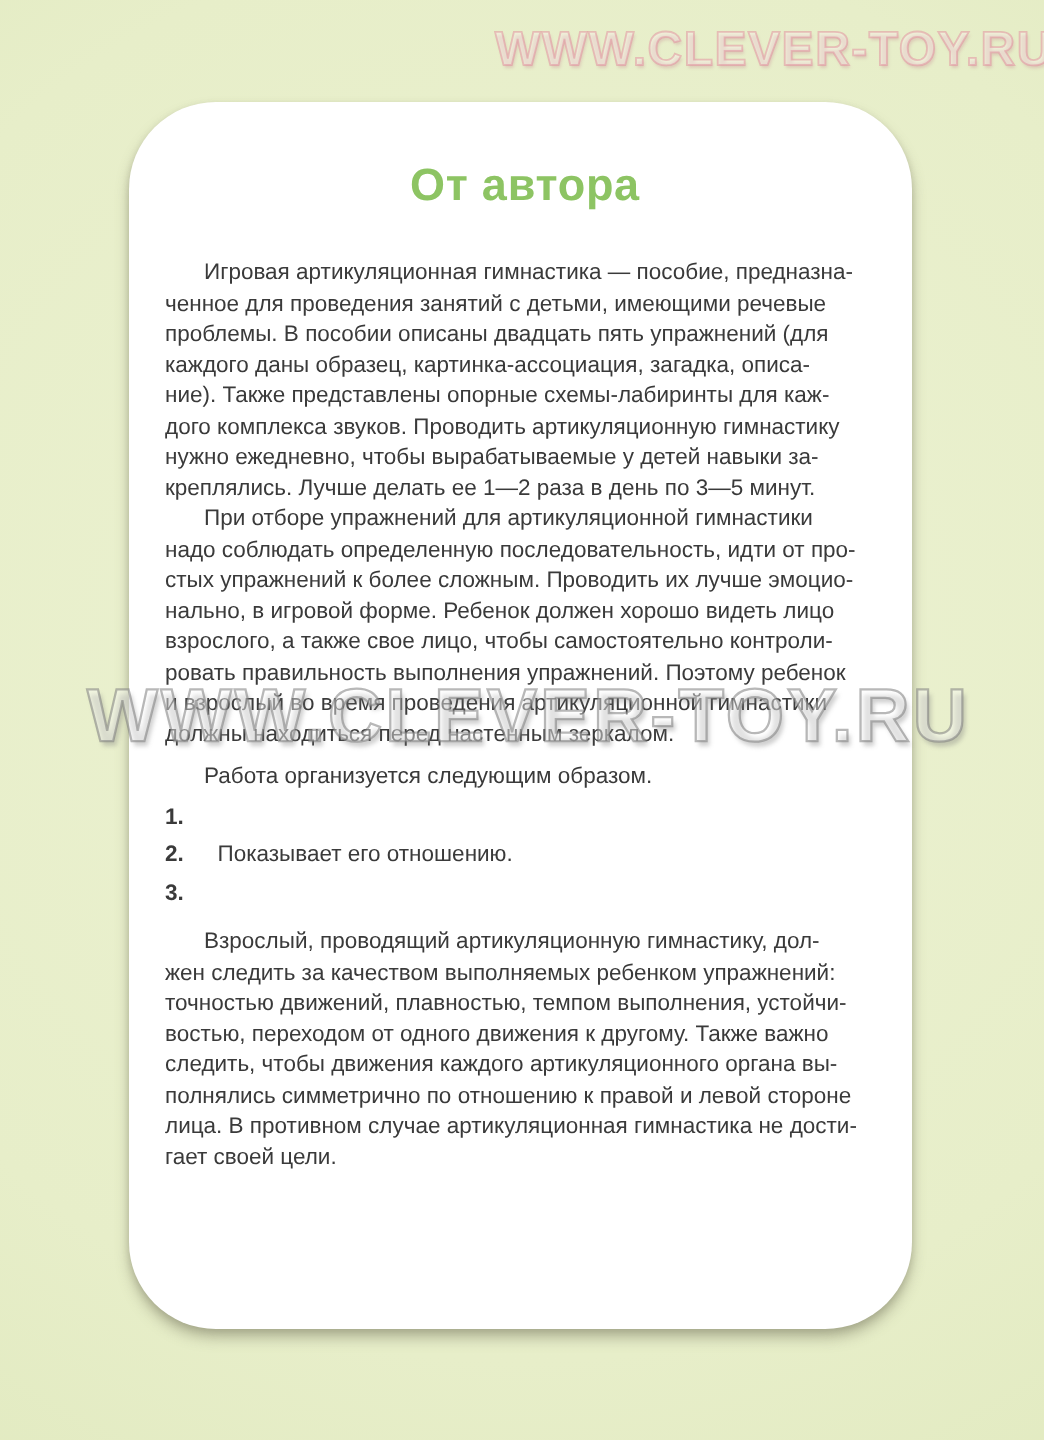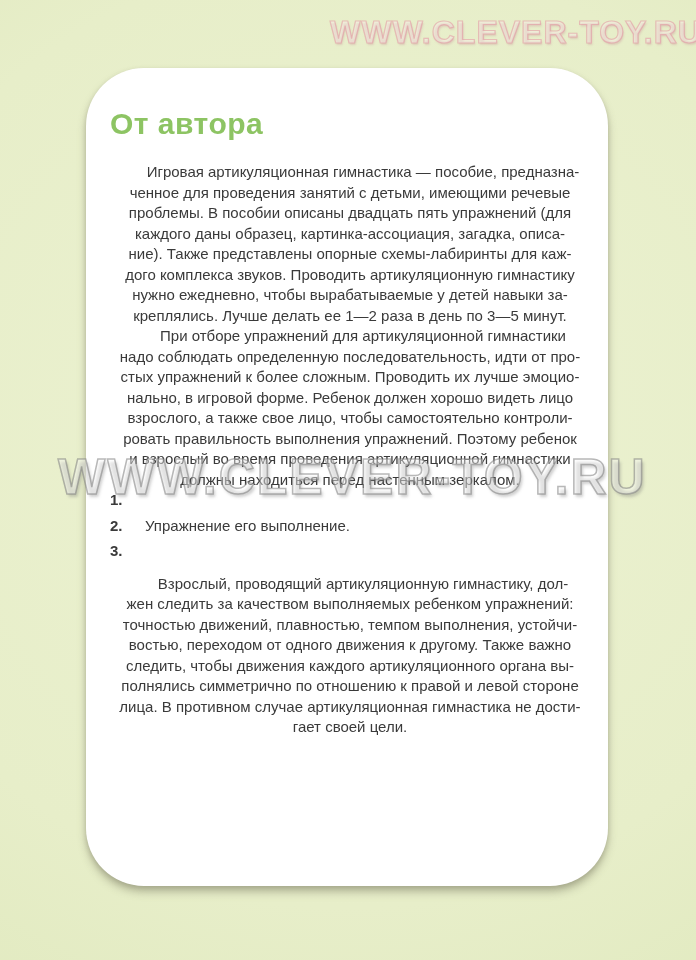--- a/index.html
+++ b/index.html
@@ -21,36 +21,36 @@
     box-shadow: 0 6px 9px rgba(120,120,95,0.45), 0 2px 4px rgba(120,120,95,0.25);
   }
 
   .content {
     padding: 38px 18px 0 24px;
     width: 480px;
     box-sizing: content-box;
   }
 
   .page-title {
+    text-align: center;
     color: #8dc463;
     font-size: 30px;
     line-height: 36px;
     font-weight: bold;
     letter-spacing: 0.5px;
-    margin: 0 0 20px 0;
+    margin: 0 0 30px 0;
   }
 
   .para {
     color: #3a3a3a;
     font-size: 15px;
     line-height: 20.5px;
     white-space: pre;            
     text-indent: 26px;
     margin: 0;
-    text-align: center;
   }
   .para.gap-top   { margin-top: 8px; }
   .para.gap-top-lg{ margin-top: 12px; }
   .para.gap-bot   { margin-bottom: 6px; }
 
   .num-list { margin: 0; }
   .num-item {
     display: flex;
     align-items: flex-start;
     margin-bottom: 5px;
@@ -114,28 +114,29 @@
 
     <p class="para">При отборе упражнений для артикуляционной гимнастики
 надо соблюдать определенную последовательность, идти от про-
 стых упражнений к более сложным. Проводить их лучше эмоцио-
 нально, в игровой форме. Ребенок должен хорошо видеть лицо
 взрослого, а также свое лицо, чтобы самостоятельно контроли-
 ровать правильность выполнения упражнений. Поэтому ребенок
 и взрослый во время проведения артикуляционной гимнастики
 должны находиться перед настенным зеркалом.</p>
 
+    <p class="para gap-top gap-bot">Работа организуется следующим образом.</p>
 
     <div class="num-list">
       <div class="num-item">
         <span class="num">1.</span>
       </div>
       <div class="num-item">
         <span class="num">2.</span>
-        <span class="itext">Упражнение его выполнение.</span>
+        <span class="itext">Показывает его отношению.</span>
       </div>
       <div class="num-item">
         <span class="num">3.</span>
       </div>
     </div>
 
     <p class="para gap-top-lg">Взрослый, проводящий артикуляционную гимнастику, дол-
 жен следить за качеством выполняемых ребенком упражнений:
 точностью движений, плавностью, темпом выполнения, устойчи-
 востью, переходом от одного движения к другому. Также важно

